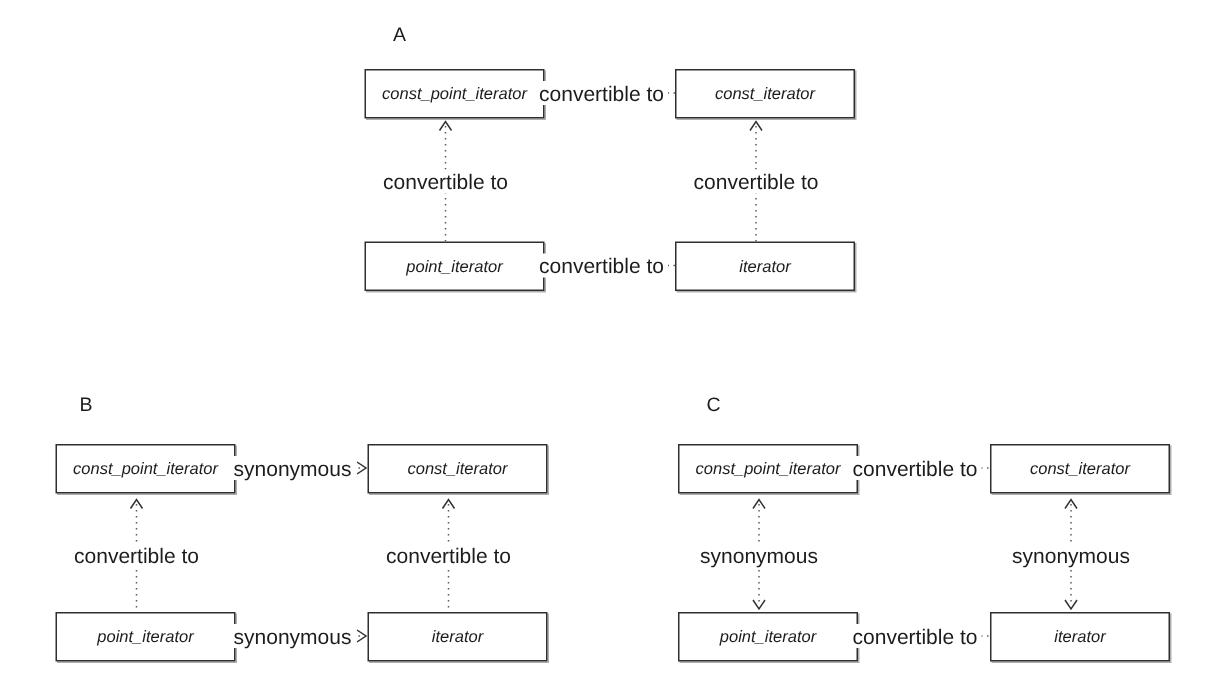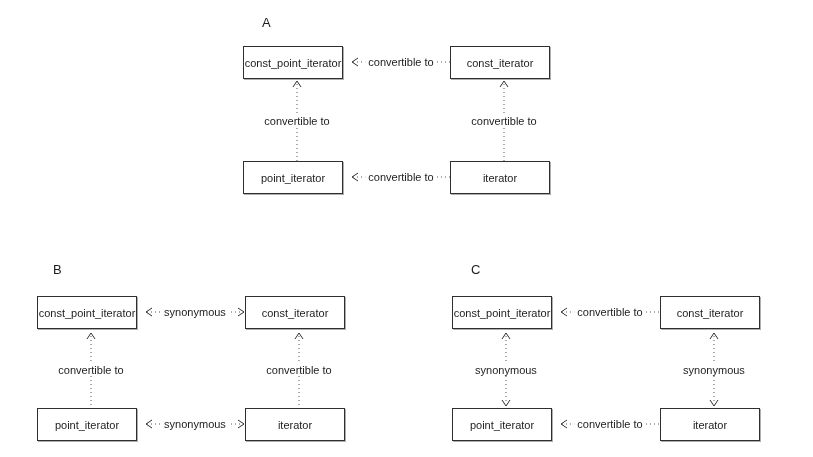--- a/index.html
+++ b/index.html
@@ -4,29 +4,29 @@
 <style>
   html,body{margin:0;padding:0;background:#ffffff;}
   #canvas{
     position:relative;width:813px;height:457px;background:#ffffff;overflow:hidden;
     font-family:"Liberation Sans",sans-serif;color:#1c1c1c;
   }
   #arrows{position:absolute;left:0;top:0;width:813px;height:457px;}
   .dotted{stroke:#595959;stroke-width:1;stroke-dasharray:1 3;fill:none;}
   .chev{stroke:#303030;stroke-width:1;fill:none;}
   .node{
-    position:absolute;width:100px;height:33px;background:#ffffff;
+    position:absolute;width:120px;height:33px;background:#ffffff;
     border:1px solid #2f2f2f;box-shadow:1px 1px 0 rgba(110,110,110,.55);
     display:flex;align-items:center;justify-content:center;
-    font-size:11px;white-space:nowrap;box-sizing:border-box;
+    font-size:11px;white-space:nowrap;box-sizing:border-box;font-style:italic;
   }
   .dg-letter{position:absolute;font-size:13px;}
   .edge-label{
     position:absolute;transform:translate(-50%,-50%);
-    background:#ffffff;padding:0 3px;font-size:11px;white-space:nowrap;
+    background:#ffffff;padding:0 3px;font-size:14px;white-space:nowrap;
   }
   
   #a-letter{left:262px;top:15px;}
   #a-tl{left:243px;top:46px;} #a-tr{left:450px;top:46px;}
   #a-bl{left:243px;top:161px;} #a-br{left:450px;top:161px;}
   #a-top-label{left:401px;top:62px;} #a-bottom-label{left:401px;top:177px;}
   #a-left-label{left:297px;top:121px;} #a-right-label{left:504px;top:121px;}
   
   #b-letter{left:53px;top:262px;}
   #b-tl{left:37px;top:296px;} #b-tr{left:245px;top:296px;}

